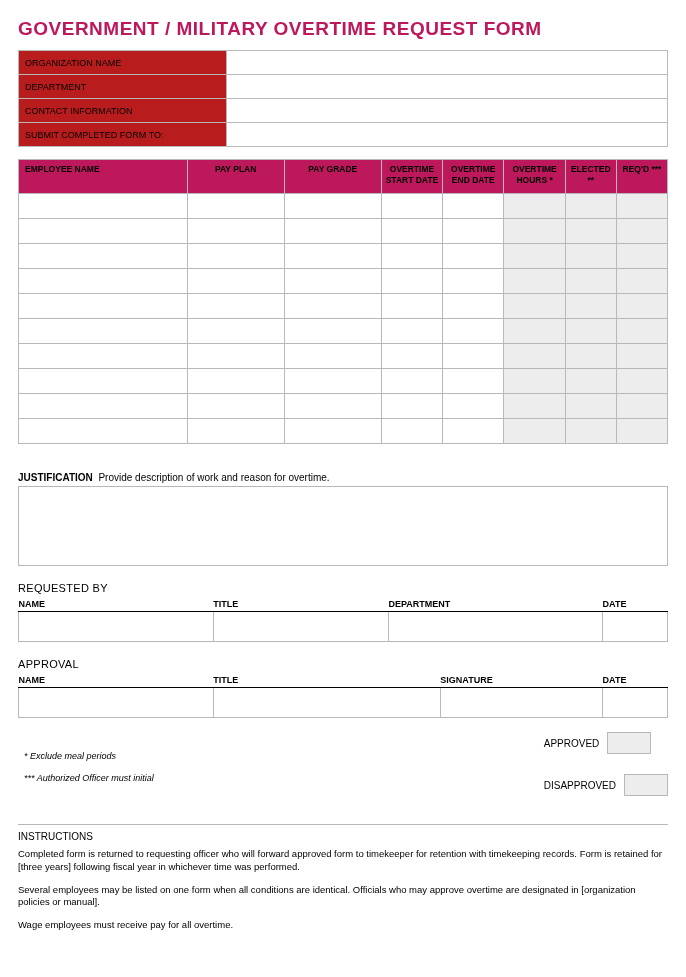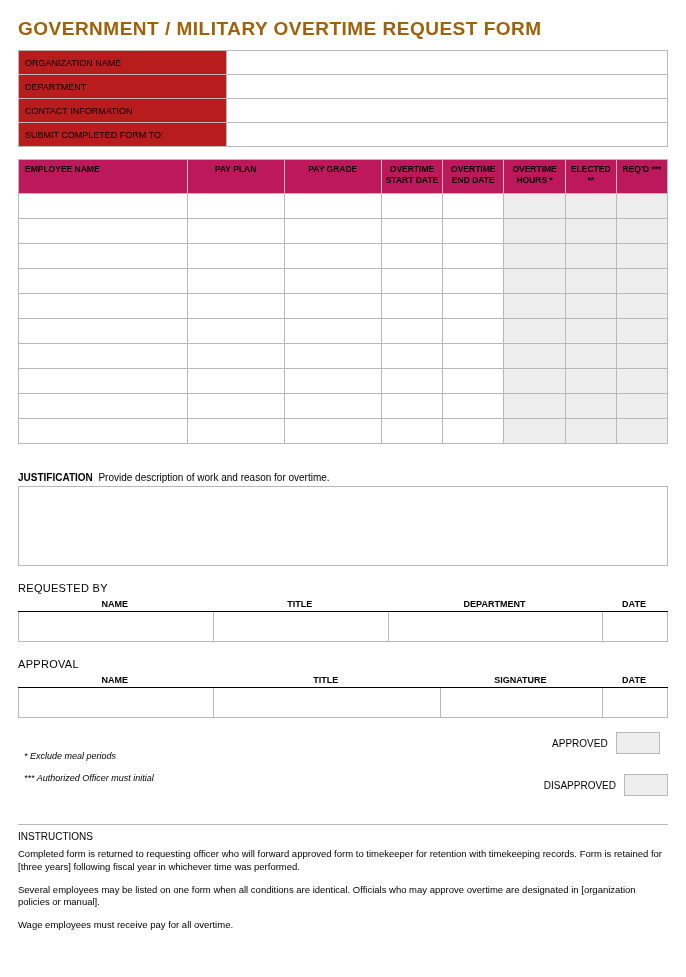--- a/index.html
+++ b/index.html
@@ -9,21 +9,21 @@
     padding: 18px;
     width: 686px;
     font-size: 10px;
     color: #000;
   }
   h1 {
     font-family: Arial, Helvetica, sans-serif;
     font-size: 19px;
     font-weight: bold;
     letter-spacing: 0.5px;
-    color: #a16207;
+    color: #be185d;
     margin-bottom: 10px;
   }
   table { border-collapse: collapse; width: 100%; }
   
   .org-table td {
     border: 1px solid #b8b8b8;
     height: 24px;
     font-size: 9px;
     padding: 0 6px;
     vertical-align: middle;
@@ -74,40 +74,40 @@
   .section-title {
     font-size: 11px;
     margin-top: 16px;
     margin-bottom: 3px;
     letter-spacing: 0.3px;
   }
   .sig-table th {
     border-bottom: 1px solid #000;
     font-size: 9px;
     font-weight: bold;
-    text-align: center;
+    text-align: left;
     padding: 2px 2px 2px 0;
   }
   .sig-table td {
     border: 1px solid #b8b8b8;
     height: 30px;
   }
   
   .foot-row {
     display: flex;
     justify-content: space-between;
     align-items: flex-start;
     margin-top: 14px;
   }
   .footnotes { font-size: 9px; font-style: italic; line-height: 2.4; padding-left: 6px; margin-top: 14px; }
   .status-col { text-align: right; }
   .status-item {
     display: flex;
     align-items: center;
-    justify-content: center;
+    justify-content: flex-start;
     margin-bottom: 20px;
   }
   .status-item span { font-size: 10px; margin-right: 8px; }
   .status-box {
     width: 44px; height: 22px;
     border: 1px solid #b8b8b8;
     background: #ededed;
   }
   hr.sep {
     border: none;

